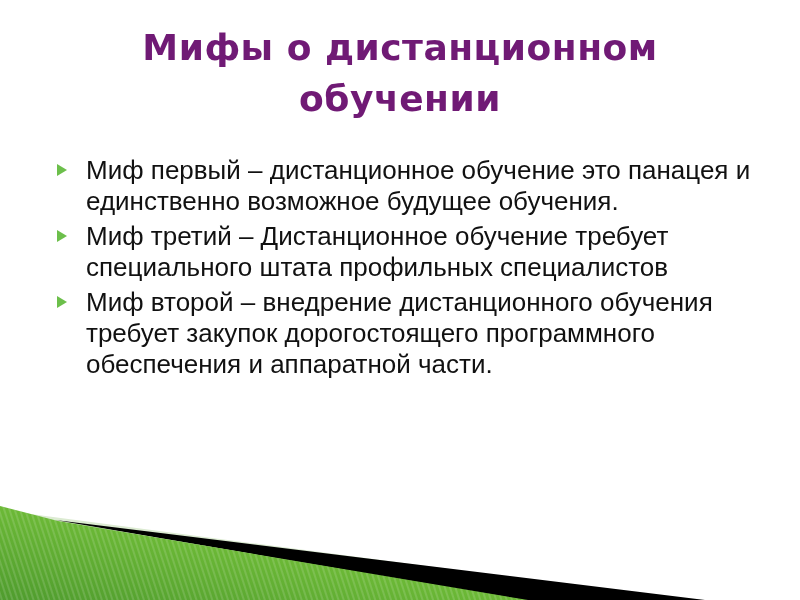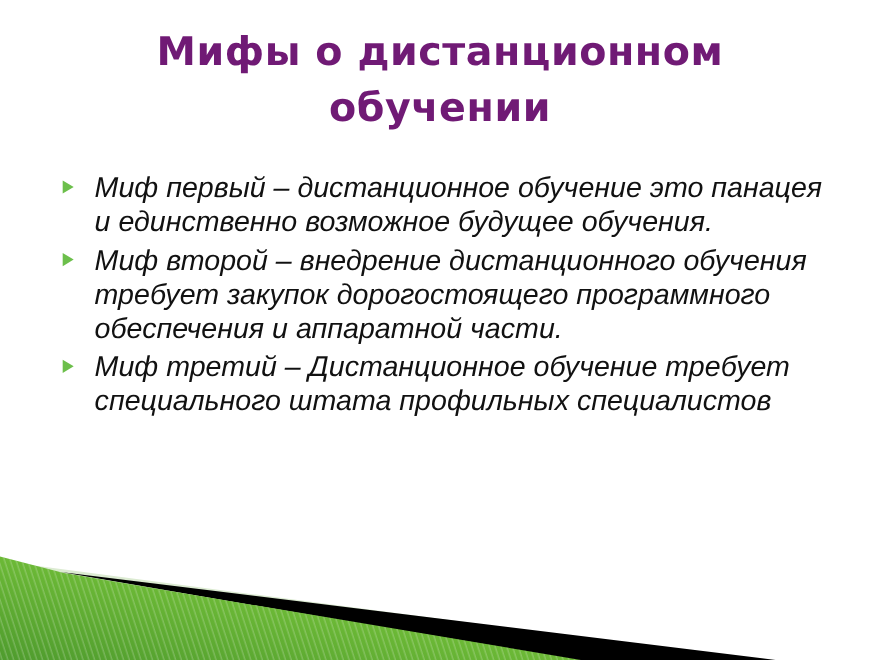--- a/index.html
+++ b/index.html
@@ -33,21 +33,20 @@
     position: absolute;
     top: 155px;
     left: 55px;
     width: 705px;
     list-style: none;
   }
   .bullet-item {
     position: relative;
     padding-left: 31px;
     margin-bottom: 4px;
-    font-style: italic;
     font-size: 26px;
     line-height: 31px;
     color: #111111;
     max-width: 700px;
   }
   .bullet-marker {
     position: absolute;
     left: 2px;
     top: 9px;
     width: 0;
@@ -73,25 +72,25 @@
 
   <h1 class="slide-title">Мифы о дистанционном обучении</h1>
 
   <ul class="bullet-list">
     <li class="bullet-item">
       <span class="bullet-marker"></span>
       <span>Миф первый – дистанционное обучение это панацея и единственно возможное будущее обучения.</span>
     </li>
     <li class="bullet-item">
       <span class="bullet-marker"></span>
-      <span>Миф второй – внедрение дистанционного обучения требует закупок дорогостоящего программного обеспечения и аппаратной части.</span>
+      <span>Миф третий – Дистанционное обучение требует специального штата профильных специалистов</span>
     </li>
     <li class="bullet-item">
       <span class="bullet-marker"></span>
-      <span>Миф третий – Дистанционное обучение требует специального штата профильных специалистов</span>
+      <span>Миф второй – внедрение дистанционного обучения требует закупок дорогостоящего программного обеспечения и аппаратной части.</span>
     </li>
   </ul>
 
   <svg class="corner-deco" viewBox="0 0 800 100" preserveAspectRatio="none" aria-hidden="true">
     <defs>
       <linearGradient id="greenGrad" x1="0" y1="1" x2="1" y2="0">
         <stop offset="0" stop-color="#4f9c2e"></stop>
         <stop offset="0.55" stop-color="#6fbc37"></stop>
         <stop offset="1" stop-color="#93d444"></stop>
       </linearGradient>

